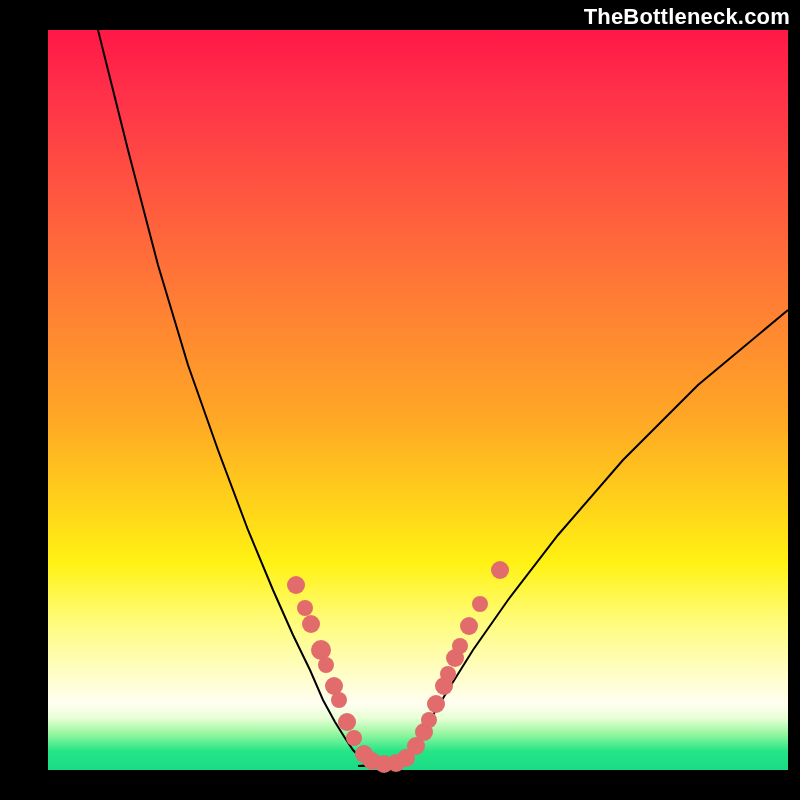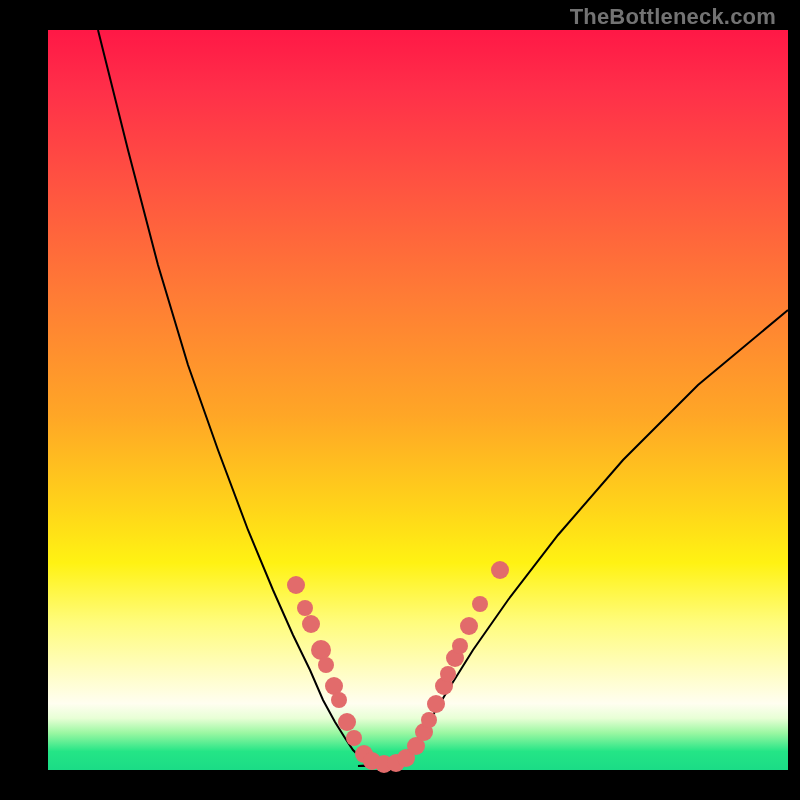--- a/index.html
+++ b/index.html
@@ -13,22 +13,22 @@
   }
   .frame {
     position: relative;
     width: 800px;
     height: 800px;
     background: #000;
   }
   .watermark {
     position: absolute;
     top: 4px;
-    right: 24px;
-    color: #737373;
+    right: 10px;
+    color: #ffffff;
     font-size: 22px;
     font-weight: bold;
     letter-spacing: 0.2px;
     z-index: 5;
   }
   .plot-area {
     position: absolute;
     left: 48px;
     top: 30px;
     width: 740px;

